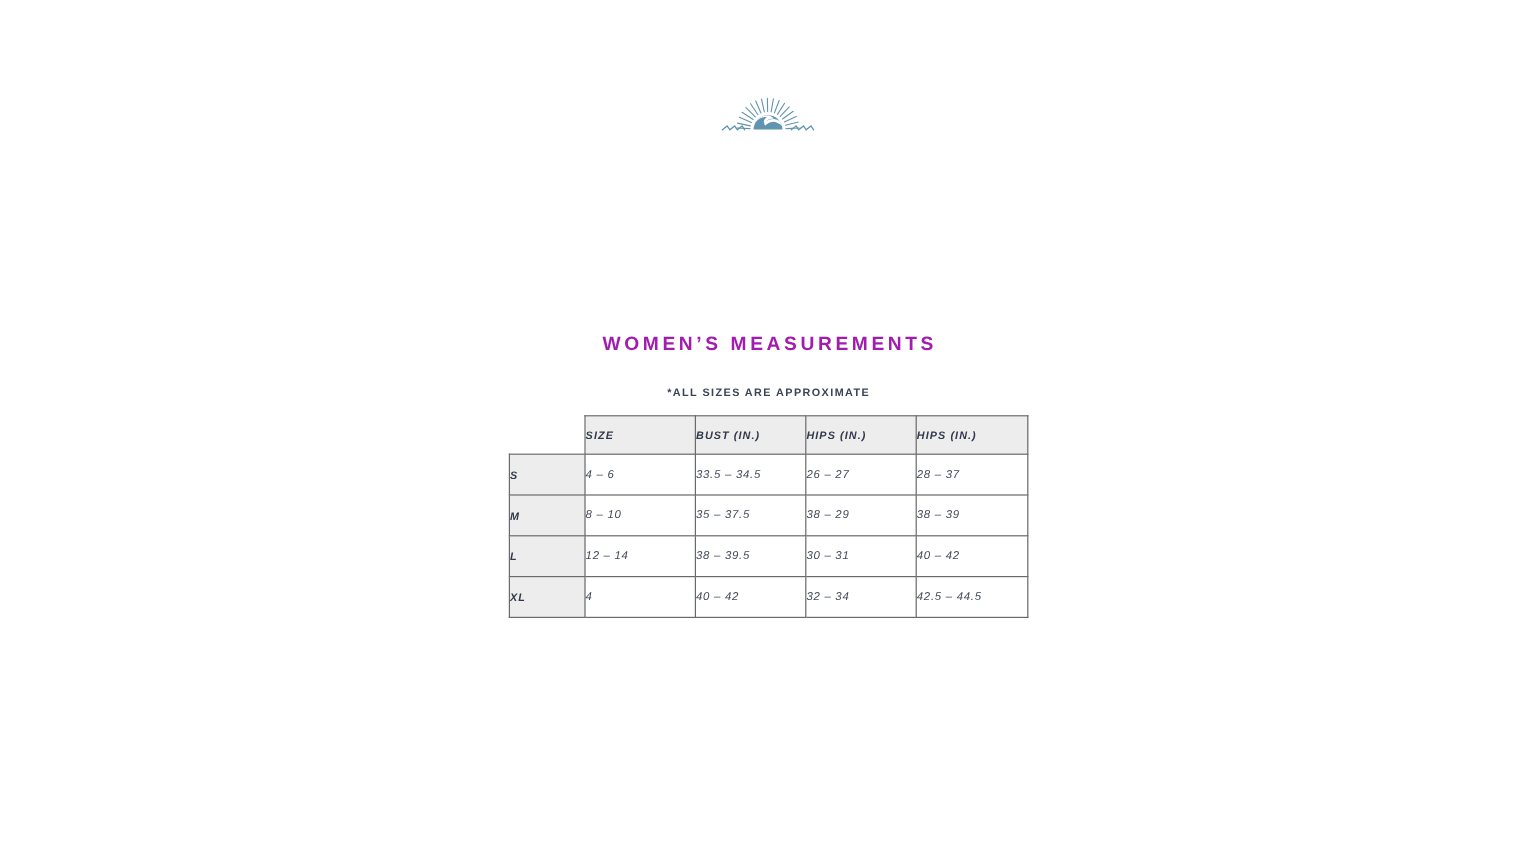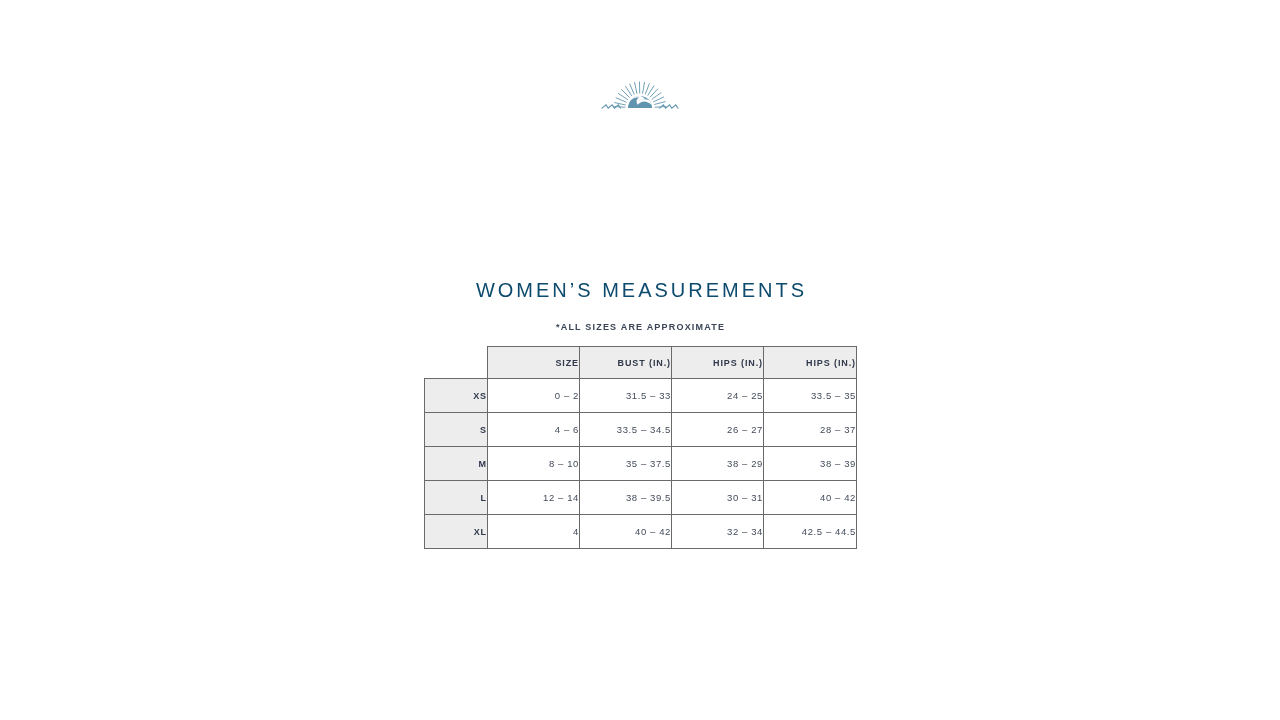--- a/index.html
+++ b/index.html
@@ -32,23 +32,23 @@
   }
 
   
   .title {
     position: absolute;
     top: 279px;
     left: 0;
     width: 100%;
     margin: 0;
     text-align: center;
-    color: #0c4a6e;
-    font-size: 20px;
-    font-weight: 400;
+    color: #a21caf;
+    font-size: 16px;
+    font-weight: 700;
     letter-spacing: 3px;
     text-indent: 3px;
   }
   .subtitle {
     position: absolute;
     top: 322px;
     left: 0;
     width: 100%;
     text-align: center;
     color: #3a4455;
@@ -62,23 +62,24 @@
   table.size-table {
     position: absolute;
     top: 346px;
     left: 424px;
     width: 432px;
     border-collapse: collapse;
     table-layout: fixed;
   }
   .size-table th, .size-table td {
     border: 1px solid #6a6a6a;
-    text-align: right;
+    text-align: left;
     vertical-align: middle;
     padding: 0;
+    font-style: italic;
   }
   .size-table thead tr { height: 32px; }
   .size-table tbody tr { height: 34px; }
   .size-table thead th {
     background: #ededed;
     color: #30394b;
     font-size: 9px;
     font-weight: 700;
     letter-spacing: 0.9px;
   }
@@ -158,27 +159,20 @@
     <tr>
       <th class="corner"></th>
       <th>SIZE</th>
       <th>BUST (IN.)</th>
       <th>HIPS (IN.)</th>
       <th>HIPS (IN.)</th>
     </tr>
   </thead>
   <tbody>
     <tr>
-      <th>XS</th>
-      <td>0 – 2</td>
-      <td>31.5 – 33</td>
-      <td>24 – 25</td>
-      <td>33.5 – 35</td>
-    </tr>
-    <tr>
       <th>S</th>
       <td>4 – 6</td>
       <td>33.5 – 34.5</td>
       <td>26 – 27</td>
       <td>28 – 37</td>
     </tr>
     <tr>
       <th>M</th>
       <td>8 – 10</td>
       <td>35 – 37.5</td>

